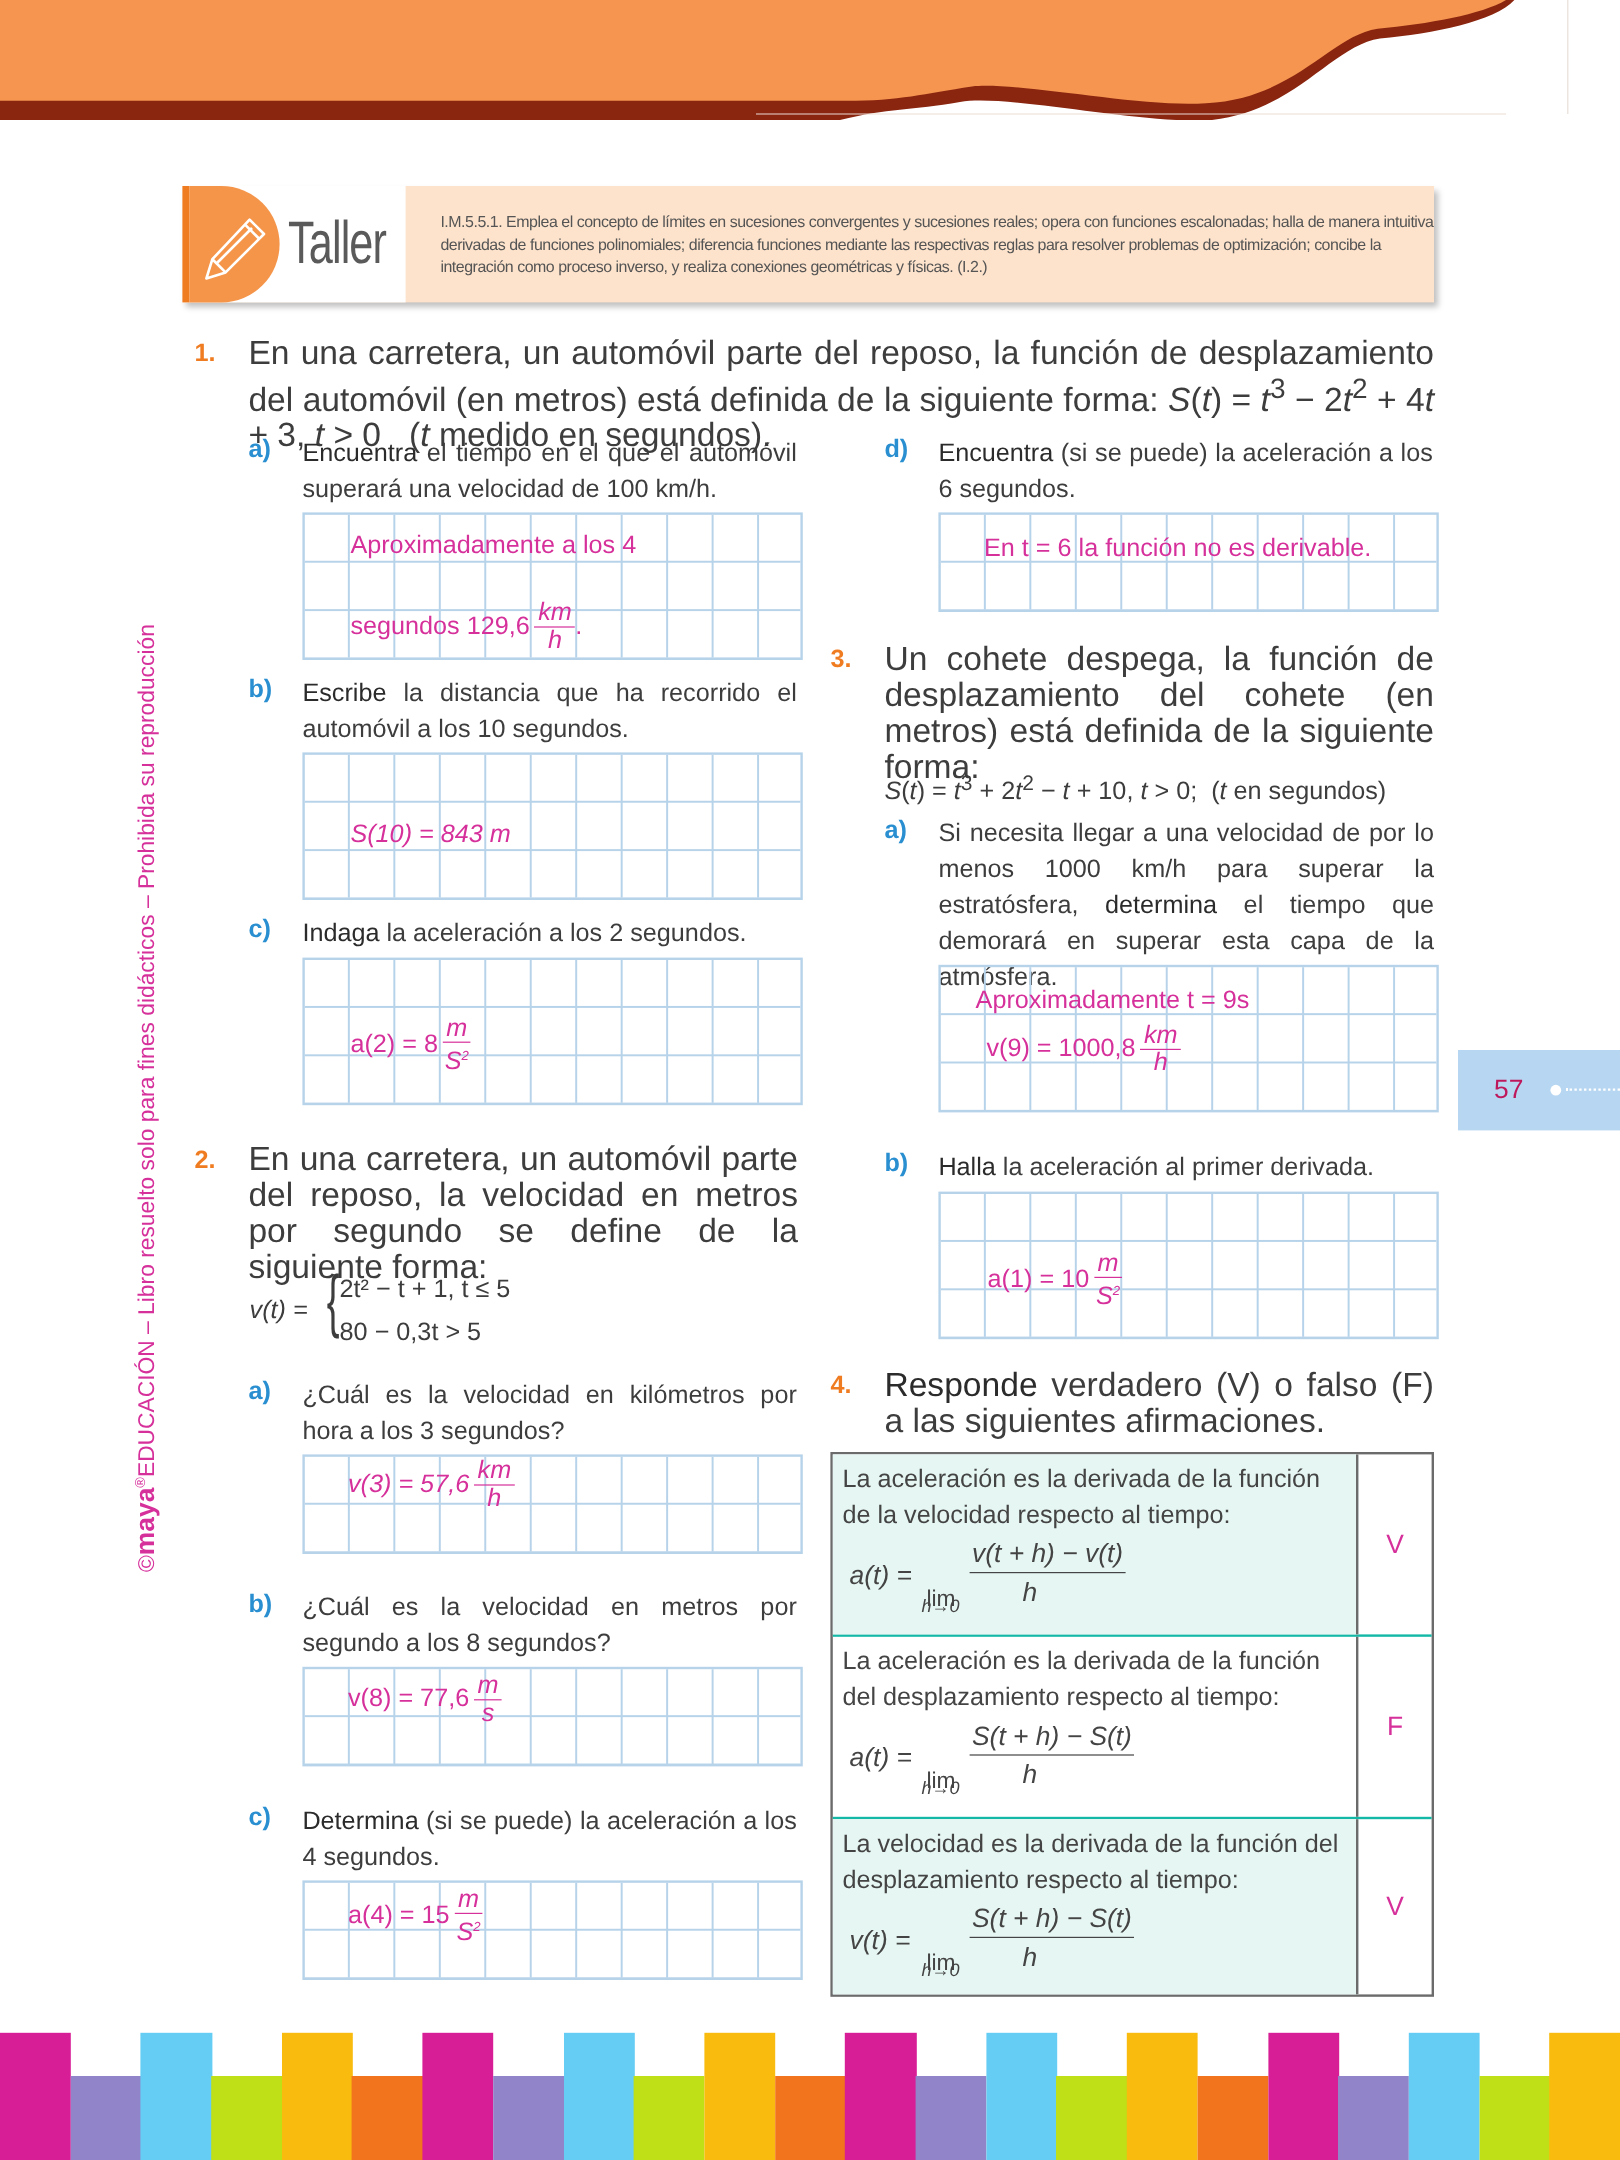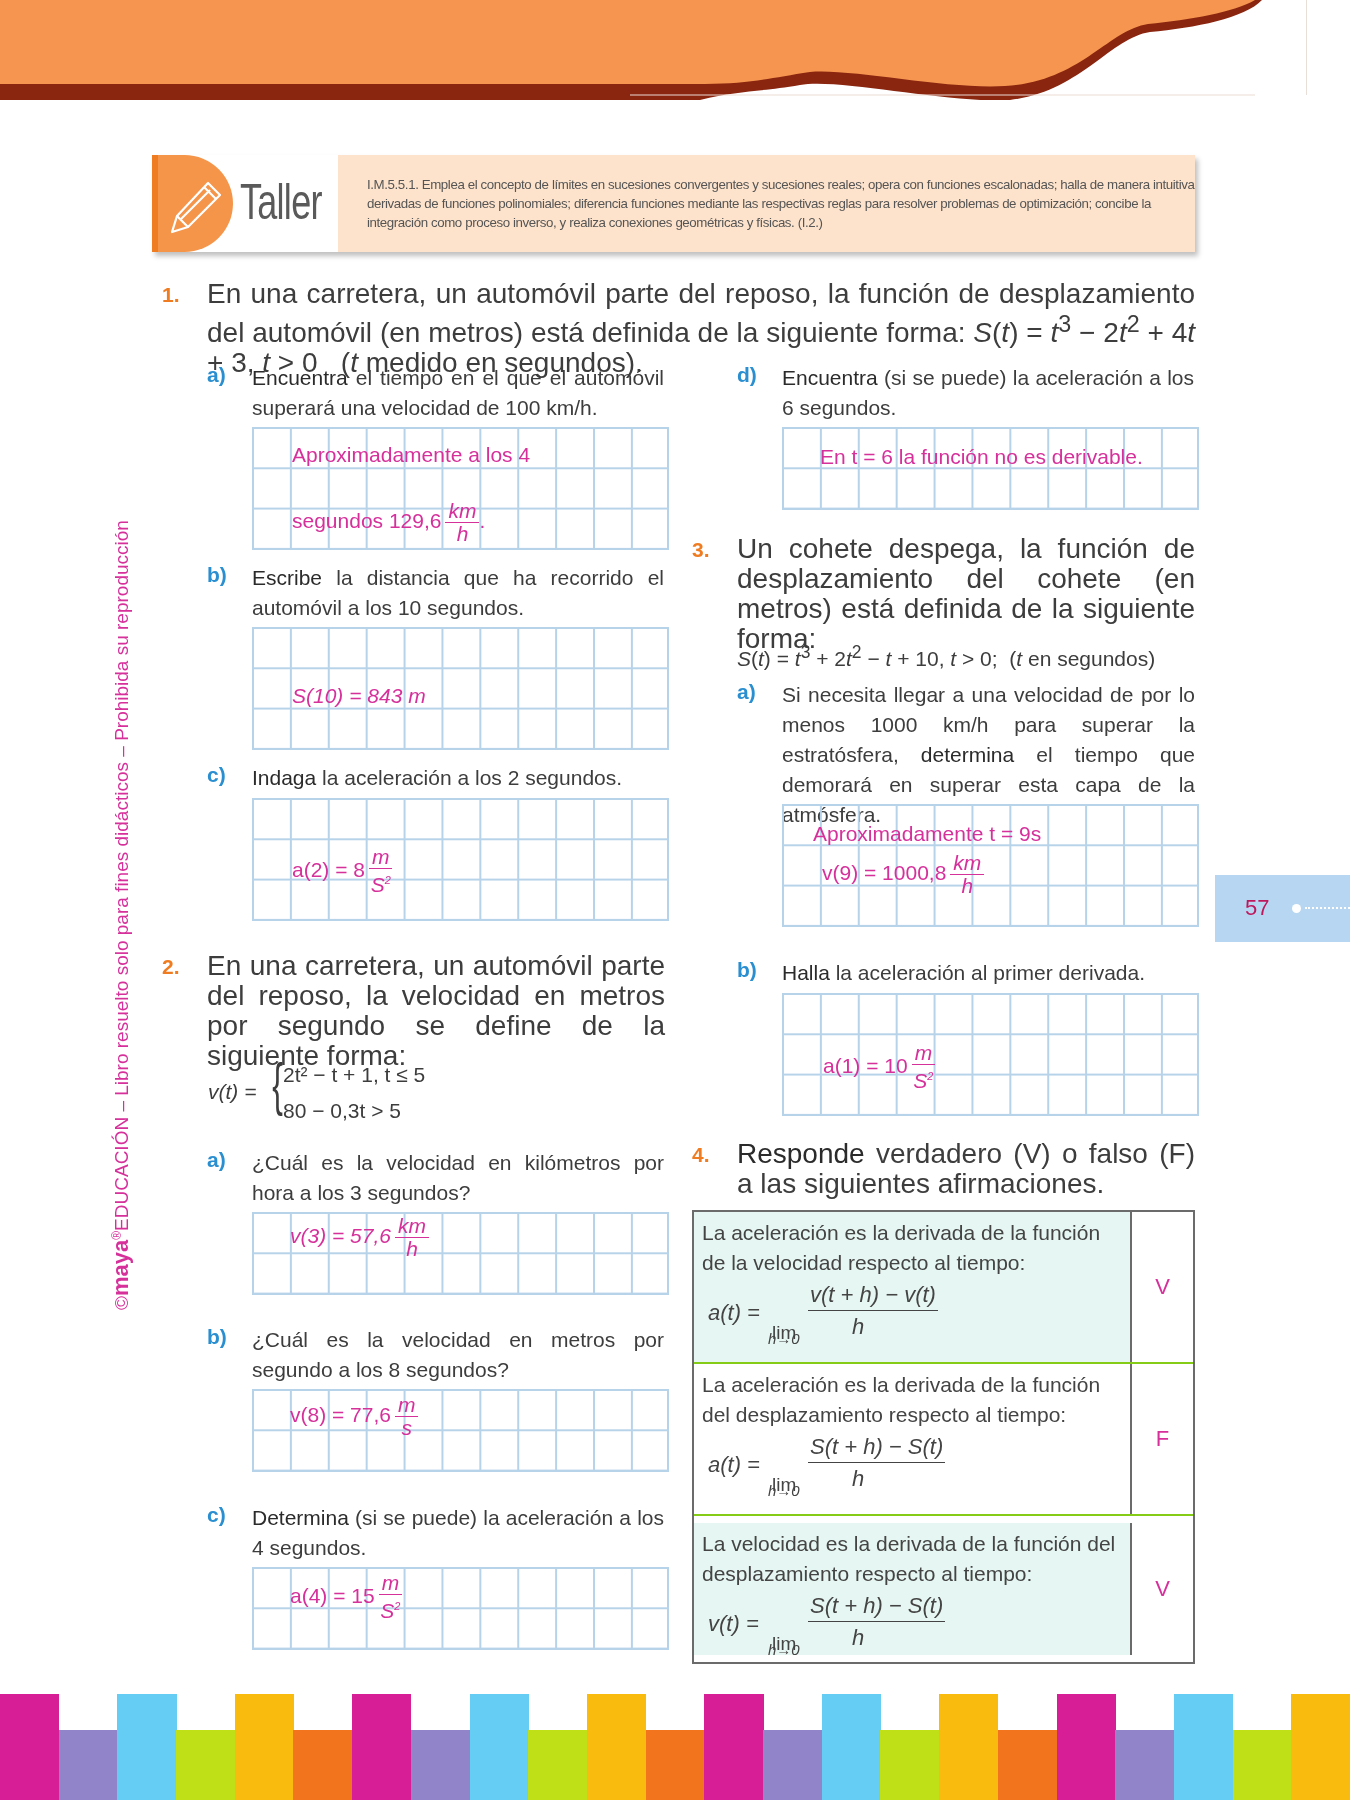--- a/index.html
+++ b/index.html
@@ -36,22 +36,22 @@
   .ans { position:absolute; color:#d6309b; font-size:21px; white-space:nowrap; }
   .frac { display:inline-block; vertical-align:middle; text-align:center; font-style:italic; line-height:22px; margin-left:4px; }
   .frac .num { display:block; border-bottom:1.5px solid #d6309b; padding:0 3px; }
   .frac .den { display:block; }
   .frac sup { font-size:11px; }
 
   .piecewise { position:absolute; font-size:21px; color:#3d3d3d; }
   .brace { position:absolute; font-size:58px; font-weight:lighter; line-height:58px; color:#3d3d3d; transform:scaleX(0.55); }
 
   .vf-table { position:absolute; left:692px; top:1210px; width:503px; border:2px solid #6b6b6b; box-sizing:border-box; }
-  .vf-row { position:relative; border-bottom:2px solid #84cc16; display:flex; }
-  .vf-row:last-child { border-bottom:none;align-items:center; }
+  .vf-row { position:relative; border-bottom:2px solid #14b8a6; display:flex; }
+  .vf-row:last-child { border-bottom:none; }
   .vf-stmt { width:438px; border-right:2px solid #6b6b6b; padding:6px 8px 4px 8px; box-sizing:border-box; font-size:21px; line-height:30px; color:#444; }
   .vf-row.shade .vf-stmt { background:#e6f6f2; }
   .vf-ans { flex:1; display:flex; align-items:center; justify-content:center; color:#d6309b; font-size:22px; }
   .formula { position:relative; height:62px; font-style:italic; color:#444; font-size:22px; }
   .formula .lhs { position:absolute; left:6px; top:20px; }
   .formula .lim { position:absolute; left:70px; top:28px; font-style:normal; font-size:19px;margin-top:12px; }
   .formula .limsub { position:absolute; left:66px; top:46px; font-size:15px; font-style:italic; }
   .formula .fnum { position:absolute; left:106px; top:2px; border-bottom:1.5px solid #444; padding:0 2px; }
   .formula .fden { position:absolute; left:150px; top:34px; }
 

